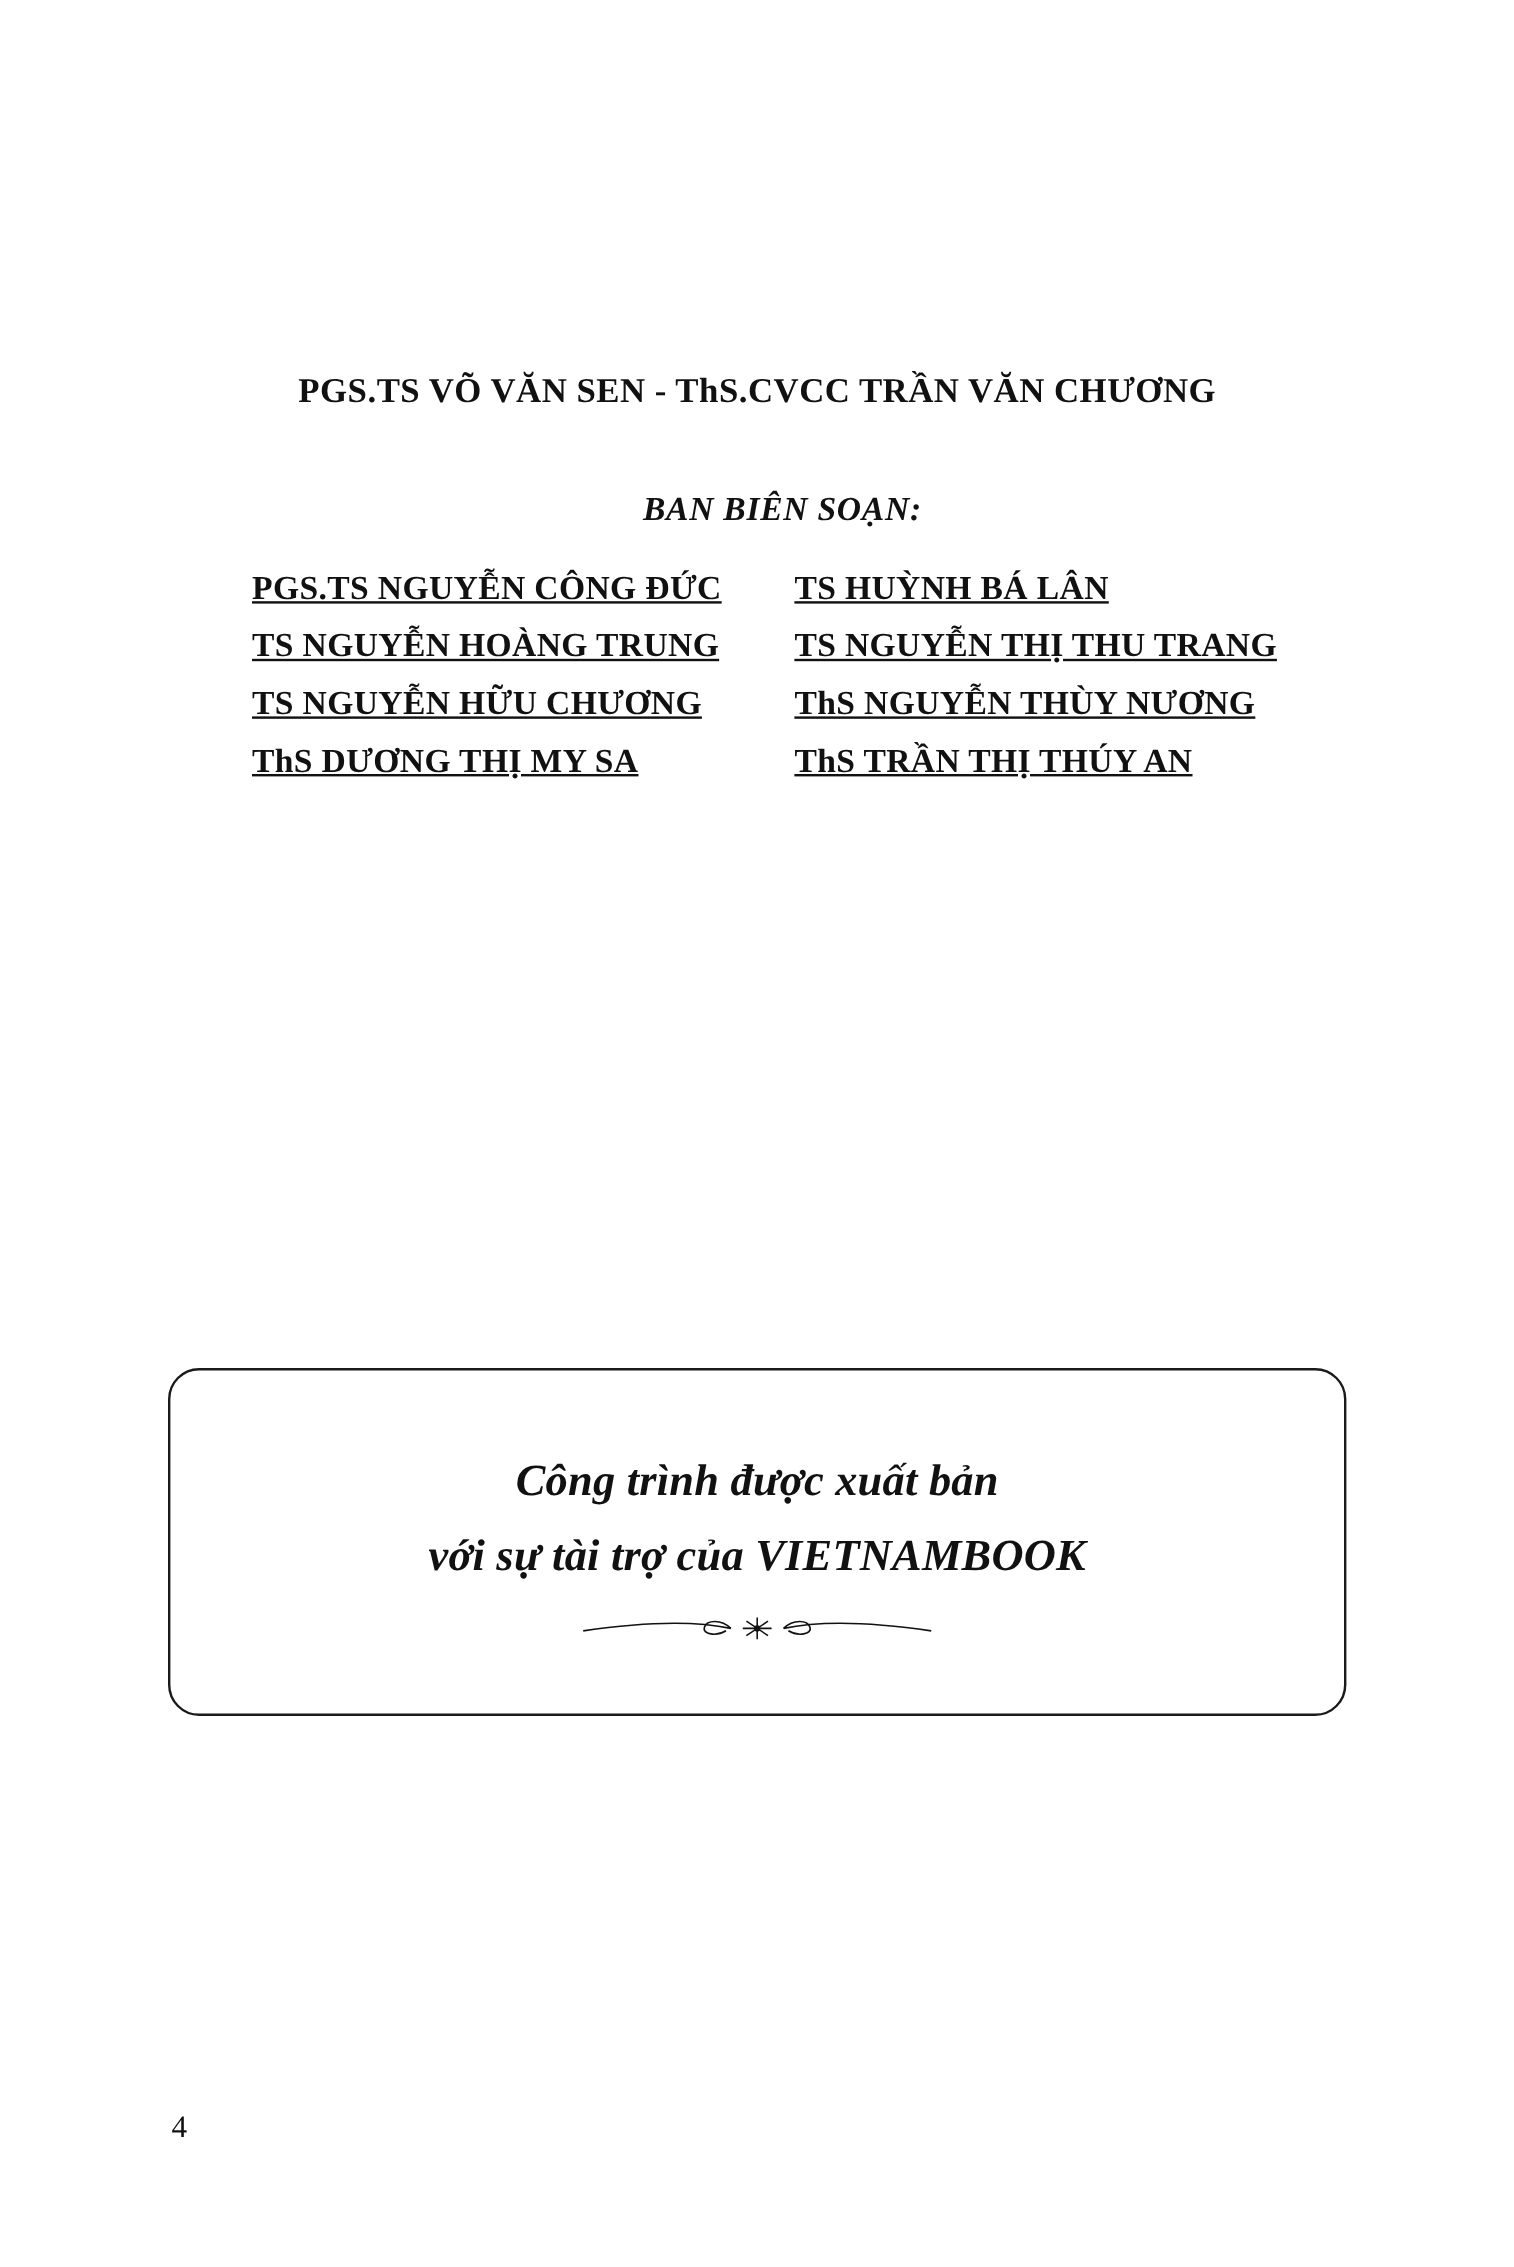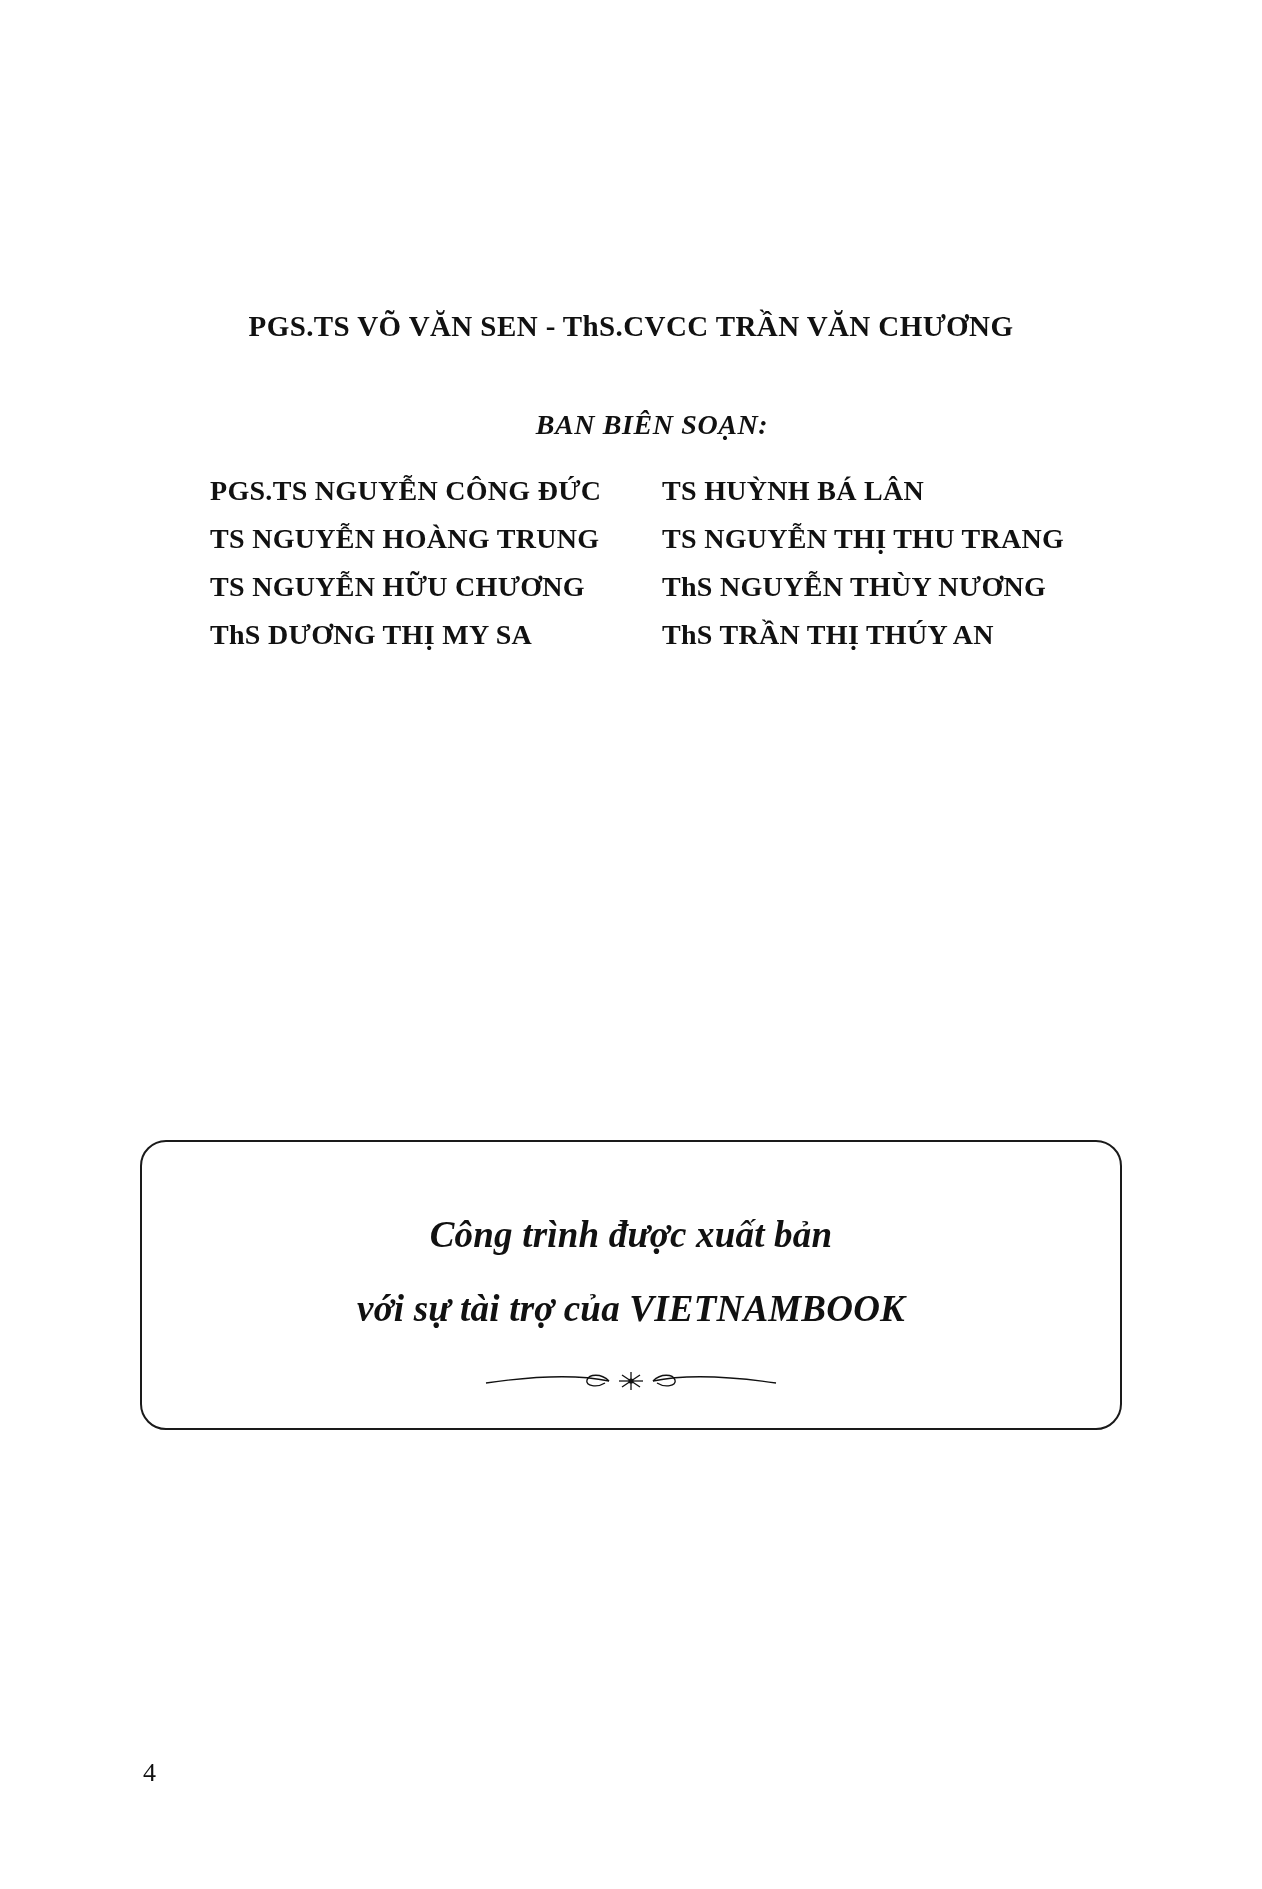--- a/index.html
+++ b/index.html
@@ -55,20 +55,21 @@
   }
 
   .names-grid {
     display: grid;
     grid-template-columns: 420px 420px;
     column-gap: 32px;
     row-gap: 0;
     justify-content: center;
     text-align: left;
     padding-left: 30px;
+    text-decoration: underline;
   }
 
   .name-cell {
     font-size: 28px;
     font-weight: 600;
     letter-spacing: 0.3px;
     line-height: 48px;
     white-space: nowrap;
   }
 
@@ -80,21 +81,20 @@
     width: 982px;
     height: 290px;
     border: 2px solid #1a1a1a;
     border-radius: 26px;
     box-sizing: border-box;
     display: flex;
     flex-direction: column;
     align-items: center;
     justify-content: flex-start;
     padding-top: 62px;
-    gap: 12px;
   }
 
   .sponsor-line {
     font-style: italic;
     font-weight: bold;
     font-size: 37px;
     letter-spacing: 0.2px;
     line-height: 62px;
     text-align: center;
   }

